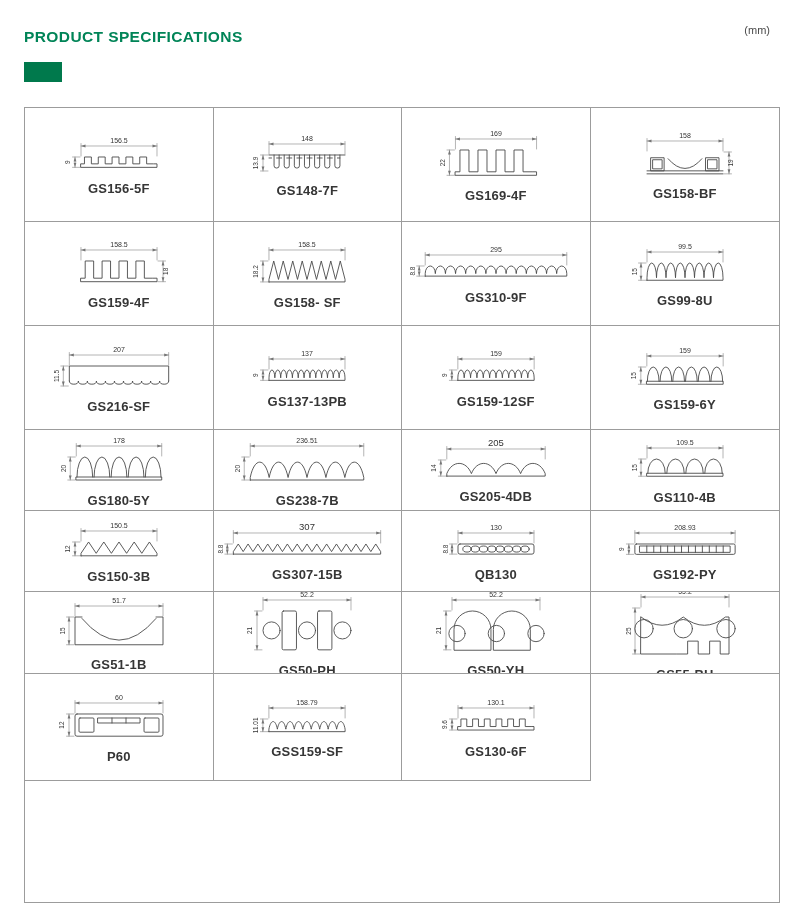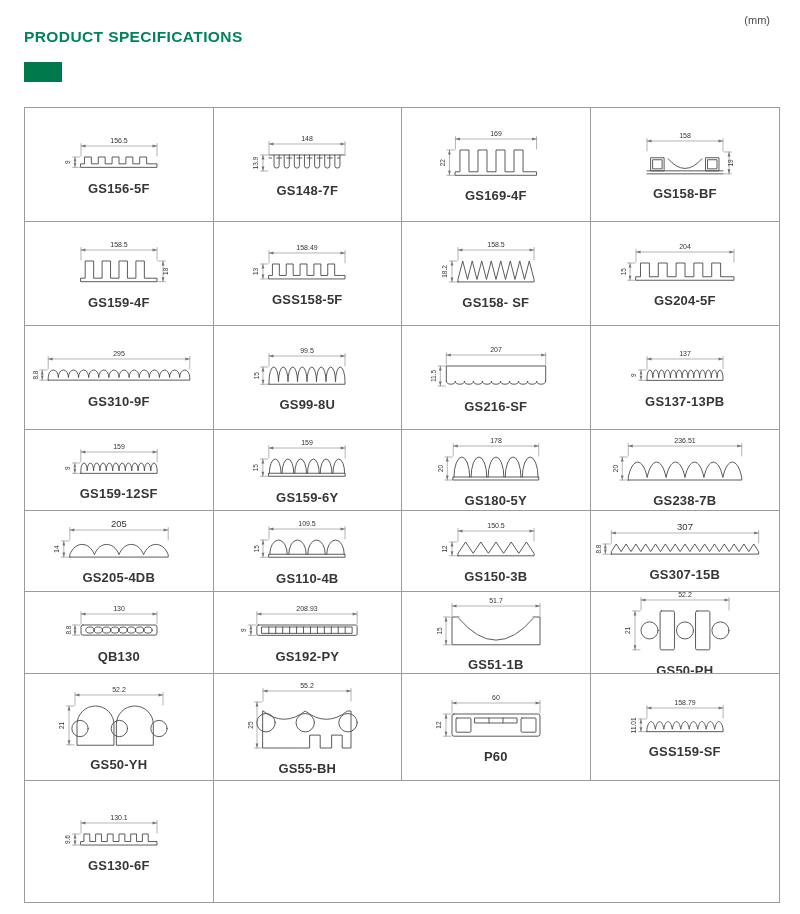--- a/index.html
+++ b/index.html
@@ -7,21 +7,21 @@
     --ink:#4a4a4a; --dim:#757575; --text:#333333;
   }
   *{box-sizing:border-box}
   html,body{margin:0;padding:0}
   body{
     width:800px;height:914px;background:#fff;
     font-family:"Liberation Sans",sans-serif;position:relative;overflow:hidden;
   }
   .hdr{padding:28px 14px 0 24px;position:relative}
   .title{margin:0;font-size:15.5px;font-weight:700;color:var(--accent);letter-spacing:.4px}
-  .unit{position:absolute;top:14px;right:30px;font-size:11px;color:#4a4a4a}
+  .unit{position:absolute;top:24px;right:30px;font-size:11px;color:#4a4a4a}
   .block{width:38px;height:20px;background:var(--accent2);margin-top:16px}
   .grid{
     margin:25px 20px 0 24px;border:1px solid var(--grid);
     display:grid;grid-template-columns:repeat(4,1fr);
     grid-template-rows:114px 104px 104px 81px 81px 82px 107px 121px;
   }
   .cell{
     border-right:1px solid var(--grid);border-bottom:1px solid var(--grid);
     display:flex;flex-direction:column;align-items:center;justify-content:center;
     overflow:hidden;
@@ -145,72 +145,36 @@
           <path class="ar" d="M 139.04 24 l -1.4 4.5 h 2.8 z"></path>
           <path class="ar" d="M 139.04 44.7 l -1.4 -4.5 h 2.8 z"></path>
           <line class="dim" x1="134.04" y1="24" x2="141.54" y2="24"></line>
           <line class="dim" x1="134.04" y1="44.7" x2="141.54" y2="44.7"></line>
           <text x="143.54" y="34.35" text-anchor="middle" style="font-size:6.5px" transform="rotate(-90 143.54 34.35)">18</text>
           <path d="M 56.96 41.2 h 4.226666666666667 v -17.2 h 8.453333333333333 v 17.2 h 8.453333333333333 v -17.2 h 8.453333333333333 v 17.2 h 8.453333333333333 v -17.2 h 8.453333333333333 v 17.2 h 8.453333333333333 v -17.2 h 8.453333333333333 v 17.2 h 8.453333333333333 h 4.226666666666667 v 3.5 h -76.08 z"></path>
         </svg></div>
       <div class="code">GS159-4F</div>
     </div>
     <div class="cell">
-      <div class="draw"><svg viewBox="0 0 190 48.95" width="190" height="48.95">
-          <line class="dim" x1="56.9624" y1="13" x2="133.0376" y2="13"></line>
-          <path class="ar" d="M 56.9624 13 l 4.5 -1.4 v 2.8 z"></path>
-          <path class="ar" d="M 133.0376 13 l -4.5 -1.4 v 2.8 z"></path>
-          <line class="dim" x1="56.9624" y1="10.5" x2="56.9624" y2="23"></line>
-          <line class="dim" x1="133.0376" y1="10.5" x2="133.0376" y2="23"></line>
-          <text class="" x="95" y="10" text-anchor="middle">158.49</text>
-          <line class="dim" x1="50.9624" y1="24" x2="50.9624" y2="38.95"></line>
-          <path class="ar" d="M 50.9624 24 l -1.4 4.5 h 2.8 z"></path>
-          <path class="ar" d="M 50.9624 38.95 l -1.4 -4.5 h 2.8 z"></path>
-          <line class="dim" x1="48.4624" y1="24" x2="55.9624" y2="24"></line>
-          <line class="dim" x1="48.4624" y1="38.95" x2="55.9624" y2="38.95"></line>
-          <text x="46.4624" y="31.475" text-anchor="middle" style="font-size:6.5px" transform="rotate(-90 46.4624 31.475)">13</text>
-          <path d="M 56.9624 35.45 h 3.4579636363636364 v -11.45 h 6.915927272727273 v 11.45 h 6.915927272727273 v -11.45 h 6.915927272727273 v 11.45 h 6.915927272727273 v -11.45 h 6.915927272727273 v 11.45 h 6.915927272727273 v -11.45 h 6.915927272727273 v 11.45 h 6.915927272727273 v -11.45 h 6.915927272727273 v 11.45 h 6.915927272727273 h 3.4579636363636364 v 3.5 h -76.0752 z"></path>
-        </svg></div>
-      <div class="code">GSS158-5F</div>
-    </div>
-    <div class="cell">
       <div class="draw"><svg viewBox="0 0 190 54.92999999999999" width="190" height="54.92999999999999">
           <line class="dim" x1="56.96" y1="13" x2="133.04" y2="13"></line>
           <path class="ar" d="M 56.96 13 l 4.5 -1.4 v 2.8 z"></path>
           <path class="ar" d="M 133.04 13 l -4.5 -1.4 v 2.8 z"></path>
           <line class="dim" x1="56.96" y1="10.5" x2="56.96" y2="23"></line>
           <line class="dim" x1="133.04" y1="10.5" x2="133.04" y2="23"></line>
           <text class="" x="95" y="10" text-anchor="middle">158.5</text>
           <line class="dim" x1="50.96" y1="24" x2="50.96" y2="44.92999999999999"></line>
           <path class="ar" d="M 50.96 24 l -1.4 4.5 h 2.8 z"></path>
           <path class="ar" d="M 50.96 44.92999999999999 l -1.4 -4.5 h 2.8 z"></path>
           <line class="dim" x1="48.46" y1="24" x2="55.96" y2="24"></line>
           <line class="dim" x1="48.46" y1="44.92999999999999" x2="55.96" y2="44.92999999999999"></line>
           <text x="46.46" y="34.464999999999996" text-anchor="middle" style="font-size:6.5px" transform="rotate(-90 46.46 34.464999999999996)">18.2</text>
           <path d="M 56.96 44.92999999999999 v -2.5 l 4.755 -18.429999999999996 l 4.755 18.429999999999996 l 4.755 -18.429999999999996 l 4.755 18.429999999999996 l 4.755 -18.429999999999996 l 4.755 18.429999999999996 l 4.755 -18.429999999999996 l 4.755 18.429999999999996 l 4.755 -18.429999999999996 l 4.755 18.429999999999996 l 4.755 -18.429999999999996 l 4.755 18.429999999999996 l 4.755 -18.429999999999996 l 4.755 18.429999999999996 l 4.755 -18.429999999999996 l 4.755 18.429999999999996 v 2.5 h -76.08 z"></path>
         </svg></div>
       <div class="code">GS158- SF</div>
-    </div>
-    <div class="cell">
-      <div class="draw"><svg viewBox="0 0 190 51.25" width="190" height="51.25">
-          <line class="dim" x1="46.04" y1="13" x2="143.96" y2="13"></line>
-          <path class="ar" d="M 46.04 13 l 4.5 -1.4 v 2.8 z"></path>
-          <path class="ar" d="M 143.96 13 l -4.5 -1.4 v 2.8 z"></path>
-          <line class="dim" x1="46.04" y1="10.5" x2="46.04" y2="23"></line>
-          <line class="dim" x1="143.96" y1="10.5" x2="143.96" y2="23"></line>
-          <text class="" x="95" y="10" text-anchor="middle">204</text>
-          <line class="dim" x1="40.04" y1="24" x2="40.04" y2="41.25"></line>
-          <path class="ar" d="M 40.04 24 l -1.4 4.5 h 2.8 z"></path>
-          <path class="ar" d="M 40.04 41.25 l -1.4 -4.5 h 2.8 z"></path>
-          <line class="dim" x1="37.54" y1="24" x2="45.04" y2="24"></line>
-          <line class="dim" x1="37.54" y1="41.25" x2="45.04" y2="41.25"></line>
-          <text x="35.54" y="32.625" text-anchor="middle" style="font-size:6.5px" transform="rotate(-90 35.54 32.625)">15</text>
-          <path d="M 46.04 37.75 h 4.450909090909091 v -13.75 h 8.901818181818182 v 13.75 h 8.901818181818182 v -13.75 h 8.901818181818182 v 13.75 h 8.901818181818182 v -13.75 h 8.901818181818182 v 13.75 h 8.901818181818182 v -13.75 h 8.901818181818182 v 13.75 h 8.901818181818182 v -13.75 h 8.901818181818182 v 13.75 h 8.901818181818182 h 4.450909090909091 v 3.5 h -97.92 z"></path>
-        </svg></div>
-      <div class="code">GS204-5F</div>
     </div>
     <div class="cell">
       <div class="draw"><svg viewBox="0 0 190 44.12" width="190" height="44.12">
           <line class="dim" x1="24.200000000000003" y1="13" x2="165.8" y2="13"></line>
           <path class="ar" d="M 24.200000000000003 13 l 4.5 -1.4 v 2.8 z"></path>
           <path class="ar" d="M 165.8 13 l -4.5 -1.4 v 2.8 z"></path>
           <line class="dim" x1="24.200000000000003" y1="10.5" x2="24.200000000000003" y2="23"></line>
           <line class="dim" x1="165.8" y1="10.5" x2="165.8" y2="23"></line>
           <text class="" x="95" y="10" text-anchor="middle">295</text>
           <line class="dim" x1="18.200000000000003" y1="24" x2="18.200000000000003" y2="34.12"></line>

